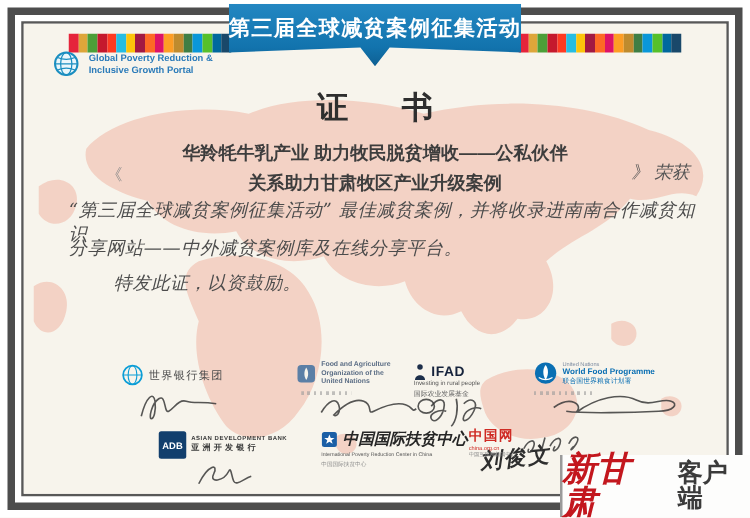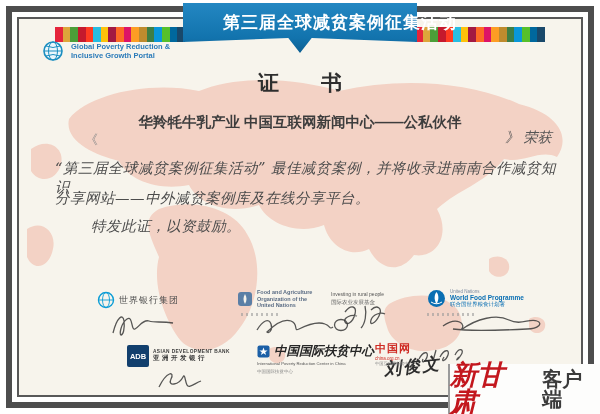--- a/index.html
+++ b/index.html
@@ -13,26 +13,26 @@
   
   .stripes{position:absolute;top:8px;height:15px;display:flex;z-index:4;}
   .stripes-left{left:36px;width:130px;}
   .stripes-right{right:36px;width:130px;}
   
   .ribbon{position:absolute;left:183px;top:3px;width:234px;height:50px;z-index:30;}
   .ribbon-shape{position:absolute;inset:0;background:linear-gradient(180deg,#2387c2 0%,#1273ad 70%,#0e5f92 100%);
     clip-path:polygon(0 0,100% 0,100% 78%,55% 70%,50% 100%,45% 70%,0 78%);
     box-shadow:0 2px 2px rgba(0,0,0,.25);}
   .ribbon-title{position:absolute;left:0;right:0;top:8px;text-align:center;color:#ffffff;
-    font-size:17px;font-weight:bold;letter-spacing:1px;white-space:nowrap;margin-left:40px;}
+    font-size:17px;font-weight:bold;letter-spacing:1px;white-space:nowrap;}
   
   .portal{position:absolute;left:22px;top:20px;display:flex;align-items:center;gap:6px;z-index:5;}
   .portal-text{font-size:7.5px;line-height:9px;color:#2b7bb9;font-weight:bold;}
   
-  .cert-title{position:absolute;top:50px;left:0;right:0;text-align:center;font-size:21px;font-weight:700;
+  .cert-title{position:absolute;top:50px;left:0;right:0;text-align:center;font-size:25px;font-weight:700;
     letter-spacing:18px;text-indent:18px;color:#2e2e2e;z-index:5;}
   .case1{position:absolute;top:94px;left:0;right:0;text-align:center;font-size:14.5px;font-weight:700;color:#3d3d3d;z-index:5;white-space:nowrap;}
   .case2{position:absolute;top:118px;left:0;right:0;text-align:center;font-size:14.5px;font-weight:700;color:#3d3d3d;z-index:5;}
   .openq{position:absolute;left:66px;top:112px;font-size:13px;color:#8a8a8a;z-index:5;}
   .closeq{position:absolute;left:486px;top:110px;font-size:14px;color:#555;z-index:5;
     font-family:"DejaVu Serif",serif;font-style:italic;white-space:nowrap;}
   .kai{font-family:"DejaVu Serif",serif;font-style:italic;color:#4c4c4c;font-size:14.5px;letter-spacing:.5px;z-index:5;}
   .body1{position:absolute;top:140px;left:36px;right:22px;}
   .body2{position:absolute;top:170px;left:36px;}
   .body3{position:absolute;top:198px;left:72px;}
@@ -137,21 +137,22 @@
         <path d="M5,7 Q12,10 19,7" fill="none" stroke="#1b8ec0" stroke-width="1"></path>
         <path d="M5,17 Q12,14 19,17" fill="none" stroke="#1b8ec0" stroke-width="1"></path>
       </svg>
       <div class="portal-text">
         <div>Global Poverty Reduction &amp;</div>
         <div>Inclusive Growth Portal</div>
       </div>
     </div>
 
     <div class="cert-title">证  书</div>
-    <div class="case1">华羚牦牛乳产业  中国互联网新闻中心——公私伙伴</div>
+    <div class="case1">华羚牦牛乳产业  助力牧民脱贫增收——公私伙伴</div>
+    <div class="case2">关系助力甘肃牧区产业升级案例</div>
     <div class="openq">《</div>
     <div class="closeq">》 荣获</div>
     <div class="kai body1">“第三届全球减贫案例征集活动” 最佳减贫案例，并将收录进南南合作减贫知识</div>
     <div class="kai body2">分享网站——中外减贫案例库及在线分享平台。</div>
     <div class="kai body3">特发此证，以资鼓励。</div>
 
     <div class="org" style="left:78px;top:272px;width:110px;">
       <div class="org-head">
         <svg width="18" height="18" viewBox="0 0 18 18">
           <circle cx="9" cy="9" r="7.5" fill="none" stroke="#0b9dd6" stroke-width="1.4"></circle>
@@ -178,20 +179,27 @@
         </div>
       </div>
       <div class="dashline" style="width:40px;margin:4px 0 0 4px;"></div>
       <svg width="95" height="24" style="margin:-4px 0 0 18px;">
         <path class="sig" d="M2,18 C8,8 14,6 16,12 C18,18 14,22 12,20 C18,14 28,6 36,9 C44,12 38,20 44,17 C52,13 62,9 70,12 C76,14 74,18 78,15"></path>
         <ellipse class="sig" cx="86" cy="13" rx="6.5" ry="5.5"></ellipse>
       </svg>
     </div>
 
     <div class="org" style="left:312px;top:272px;width:95px;">
+      <div class="org-head">
+        <svg width="10" height="13" viewBox="0 0 10 13">
+          <circle cx="5" cy="2.5" r="2.2" fill="#1d2e4a"></circle>
+          <path d="M1,13 C1,8 9,8 9,13 Z" fill="#1d2e4a"></path>
+        </svg>
+        <span class="ifad-name">IFAD</span>
+      </div>
       <div class="ifad-tag">Investing in rural people</div>
       <div class="ifad-cn">国际农业发展基金</div>
       <svg width="60" height="30" style="margin:-6px 0 0 6px;">
         <path class="sig" d="M8,12 C14,4 20,6 18,14 C16,22 10,26 8,22 C6,18 14,14 20,16 M28,6 C30,14 28,24 24,28 M34,10 C40,4 46,8 42,16 C38,24 32,26 34,20 C36,14 44,12 48,14"></path>
       </svg>
     </div>
 
     <div class="org" style="left:408px;top:270px;width:125px;">
       <div class="org-head">
         <svg width="19" height="19" viewBox="0 0 19 19">

